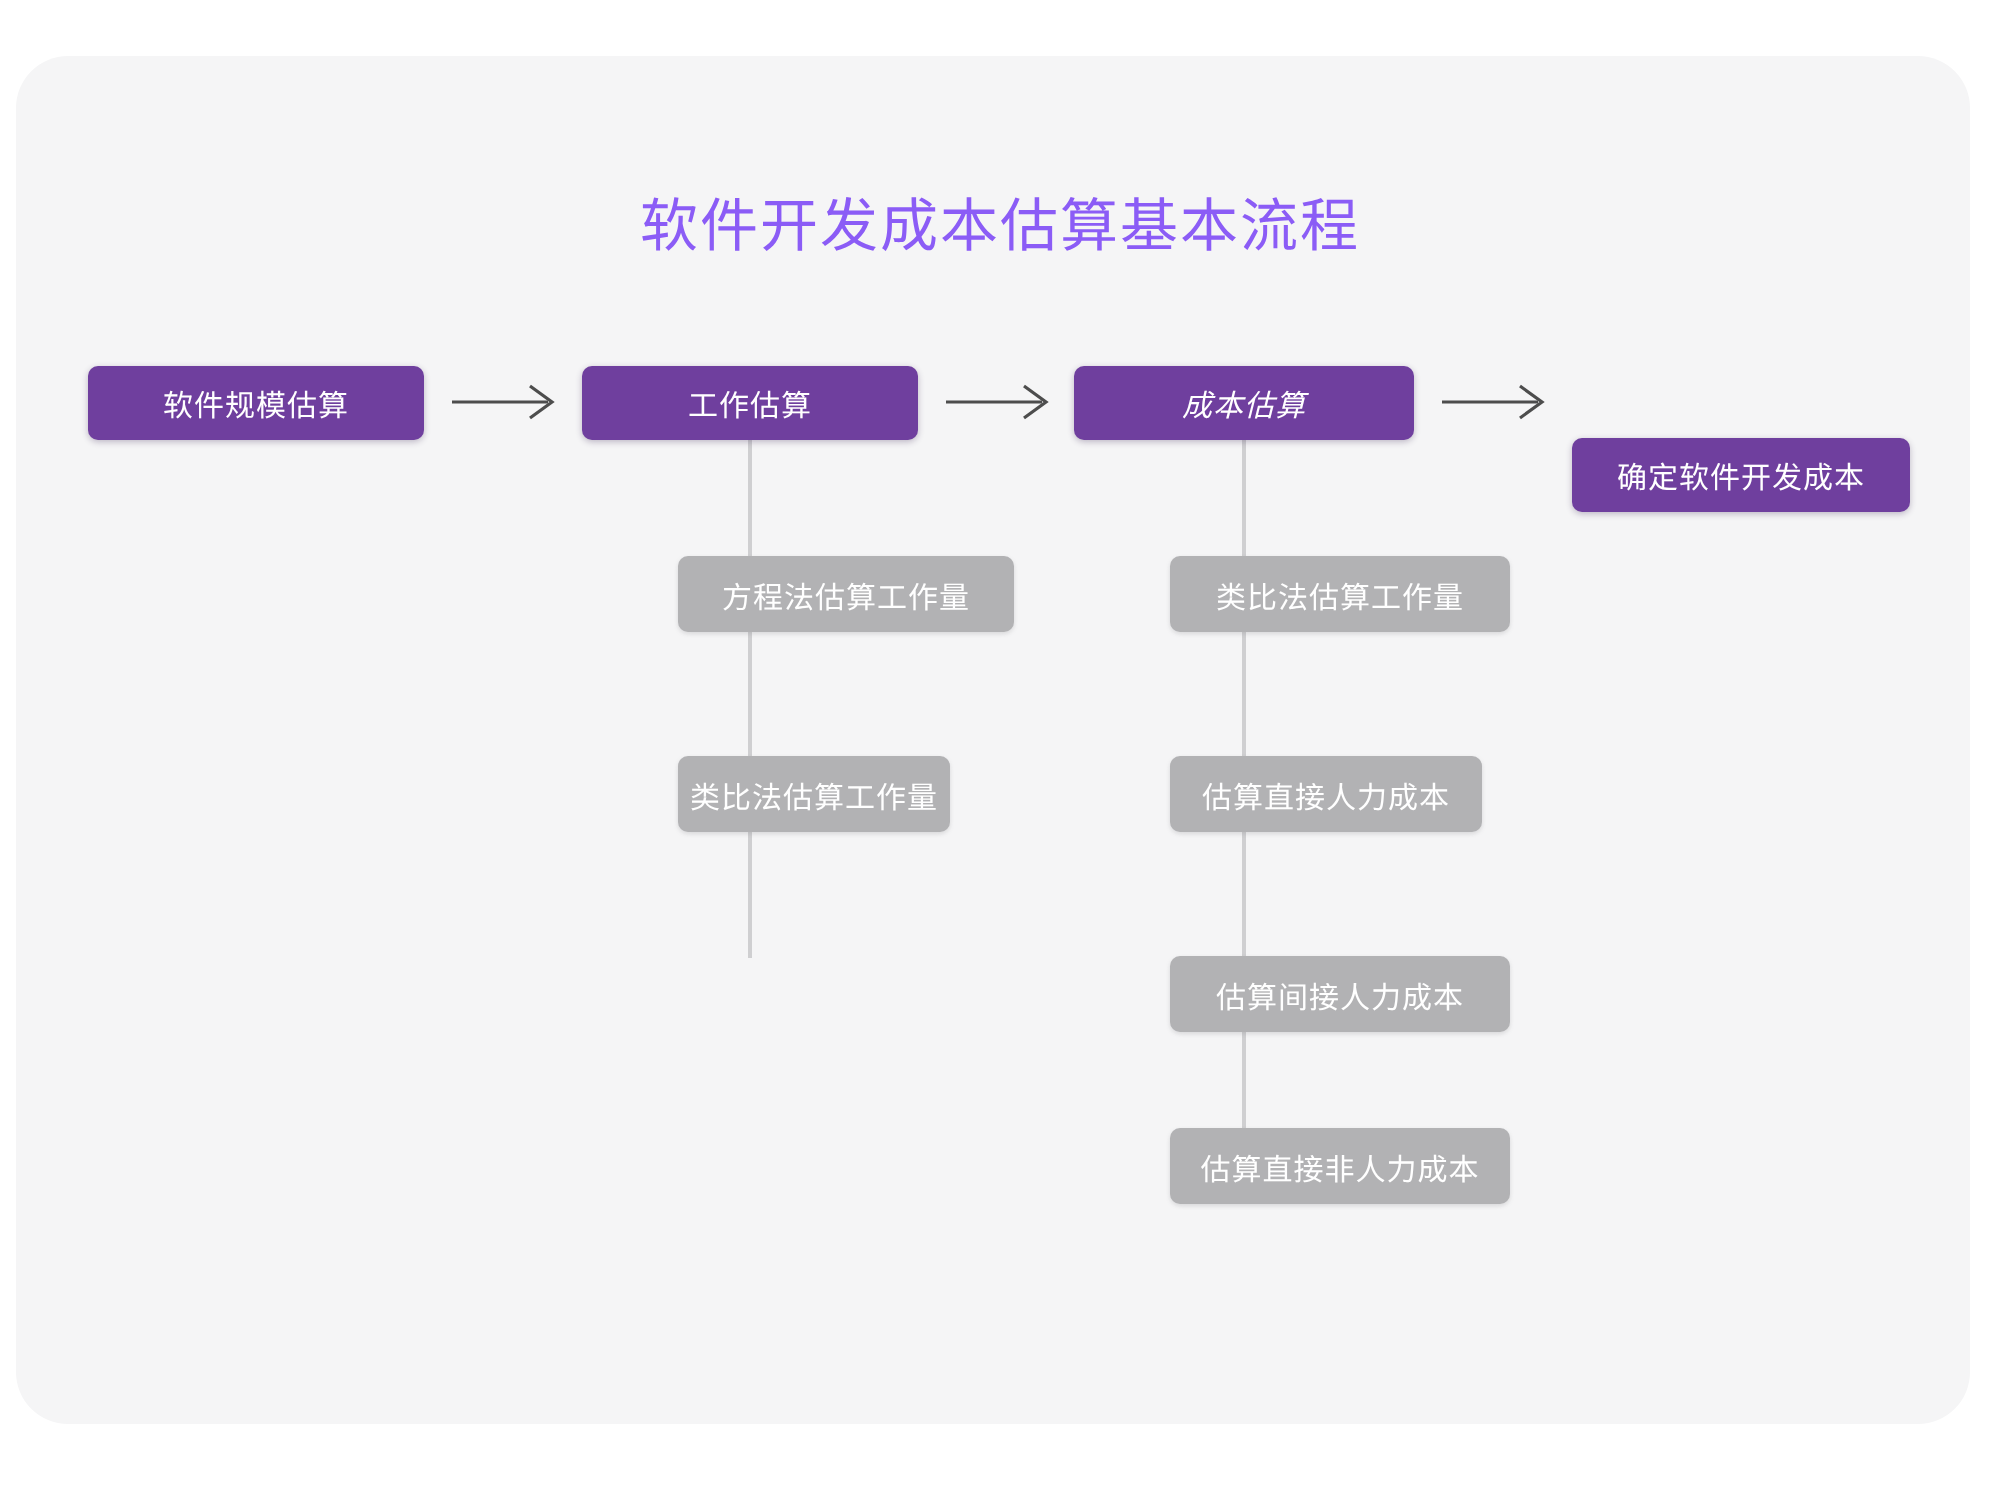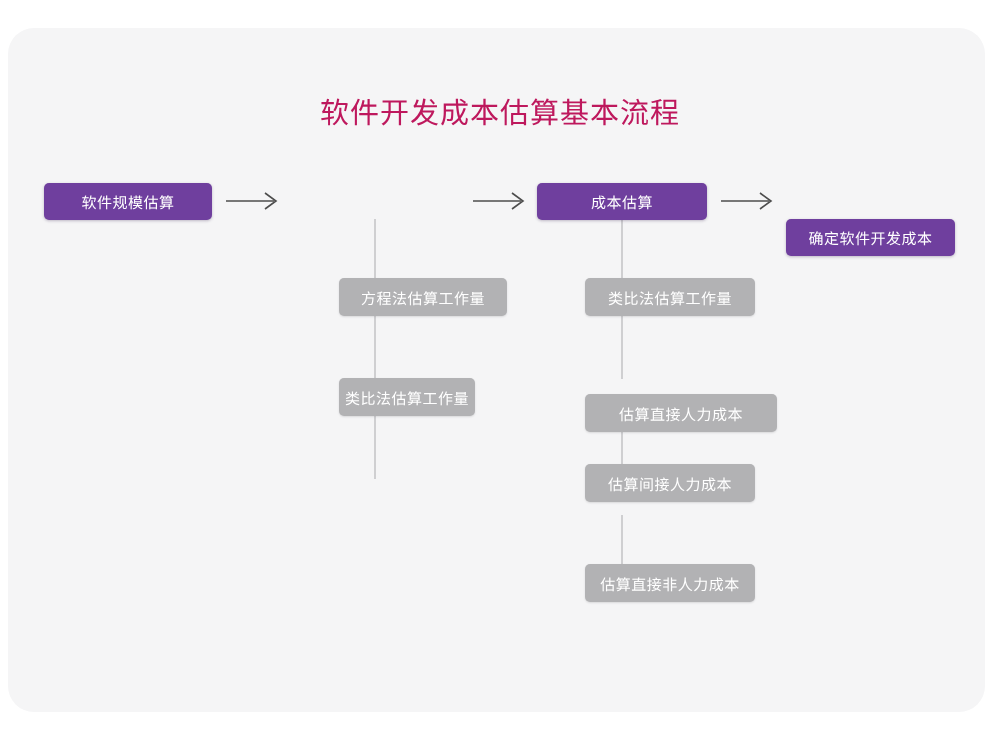--- a/index.html
+++ b/index.html
@@ -35,21 +35,21 @@
 
   
   .page-title {
     position: absolute;
     left: 0;
     top: 93px;
     width: 1000px;
     text-align: center;
     font-size: 29px;
     line-height: 40px;
-    color: #be185d;
+    color: #8b5cf6;
     letter-spacing: 1px;
     font-weight: 400;
     white-space: nowrap;
   }
 
   
   .vline {
     position: absolute;
     width: 2px;
     background: #cfcfd1;
@@ -108,22 +108,23 @@
   <div class="vline" style="left:374px; top:315px; height:64px;"></div>
   <div class="vline" style="left:374px; top:415px; height:64px;"></div>
 
   <div class="vline" style="left:621px; top:219px; height:60px;"></div>
   <div class="vline" style="left:621px; top:315px; height:64px;"></div>
   <div class="vline" style="left:621px; top:415px; height:64px;"></div>
   <div class="vline" style="left:621px; top:515px; height:66px;"></div>
 
   <div class="node node-primary" style="left:44px; top:183px; width:168px;">软件规模估算</div>
 
+  <div class="node node-primary" style="left:291px; top:183px; width:168px;">工作估算</div>
 
-  <div class="node node-primary" style="left:537px; top:183px; width:170px;">成本估算</div>
+  <div class="node node-primary" style="left:537px; top:183px; width:170px;font-style:italic;">成本估算</div>
 
   <div class="node node-primary" style="left:786px; top:183px; width:169px;margin-top:36px;">确定软件开发成本</div>
 
   <div class="arrow" style="left:224px; top:189px;">
     <svg width="56" height="24" viewBox="0 0 56 24" aria-hidden="true">
       <line x1="2" y1="12" x2="50" y2="12" stroke="#4d4d4d" stroke-width="1.6"></line>
       <polyline points="41,4 52,12 41,20" fill="none" stroke="#4d4d4d" stroke-width="1.6"></polyline>
     </svg>
   </div>
 
@@ -141,19 +142,19 @@
     </svg>
   </div>
 
   <div class="node node-secondary" style="left:291px; top:278px; width:168px;">方程法估算工作量</div>
 
   <div class="node node-secondary" style="left:291px; top:378px; width:136px;">类比法估算工作量</div>
 
 
   <div class="node node-secondary" style="left:537px; top:278px; width:170px;">类比法估算工作量</div>
 
-  <div class="node node-secondary" style="left:537px; top:394px; width:192px;">估算直接人力成本</div>
+  <div class="node node-secondary" style="left:537px; top:378px; width:156px;">估算直接人力成本</div>
 
-  <div class="node node-secondary" style="left:537px; top:464px; width:170px;">估算间接人力成本</div>
+  <div class="node node-secondary" style="left:537px; top:478px; width:170px;">估算间接人力成本</div>
 
   <div class="node node-secondary" style="left:537px; top:564px; width:170px;">估算直接非人力成本</div>
 
 </div>
 
 </body></html>

